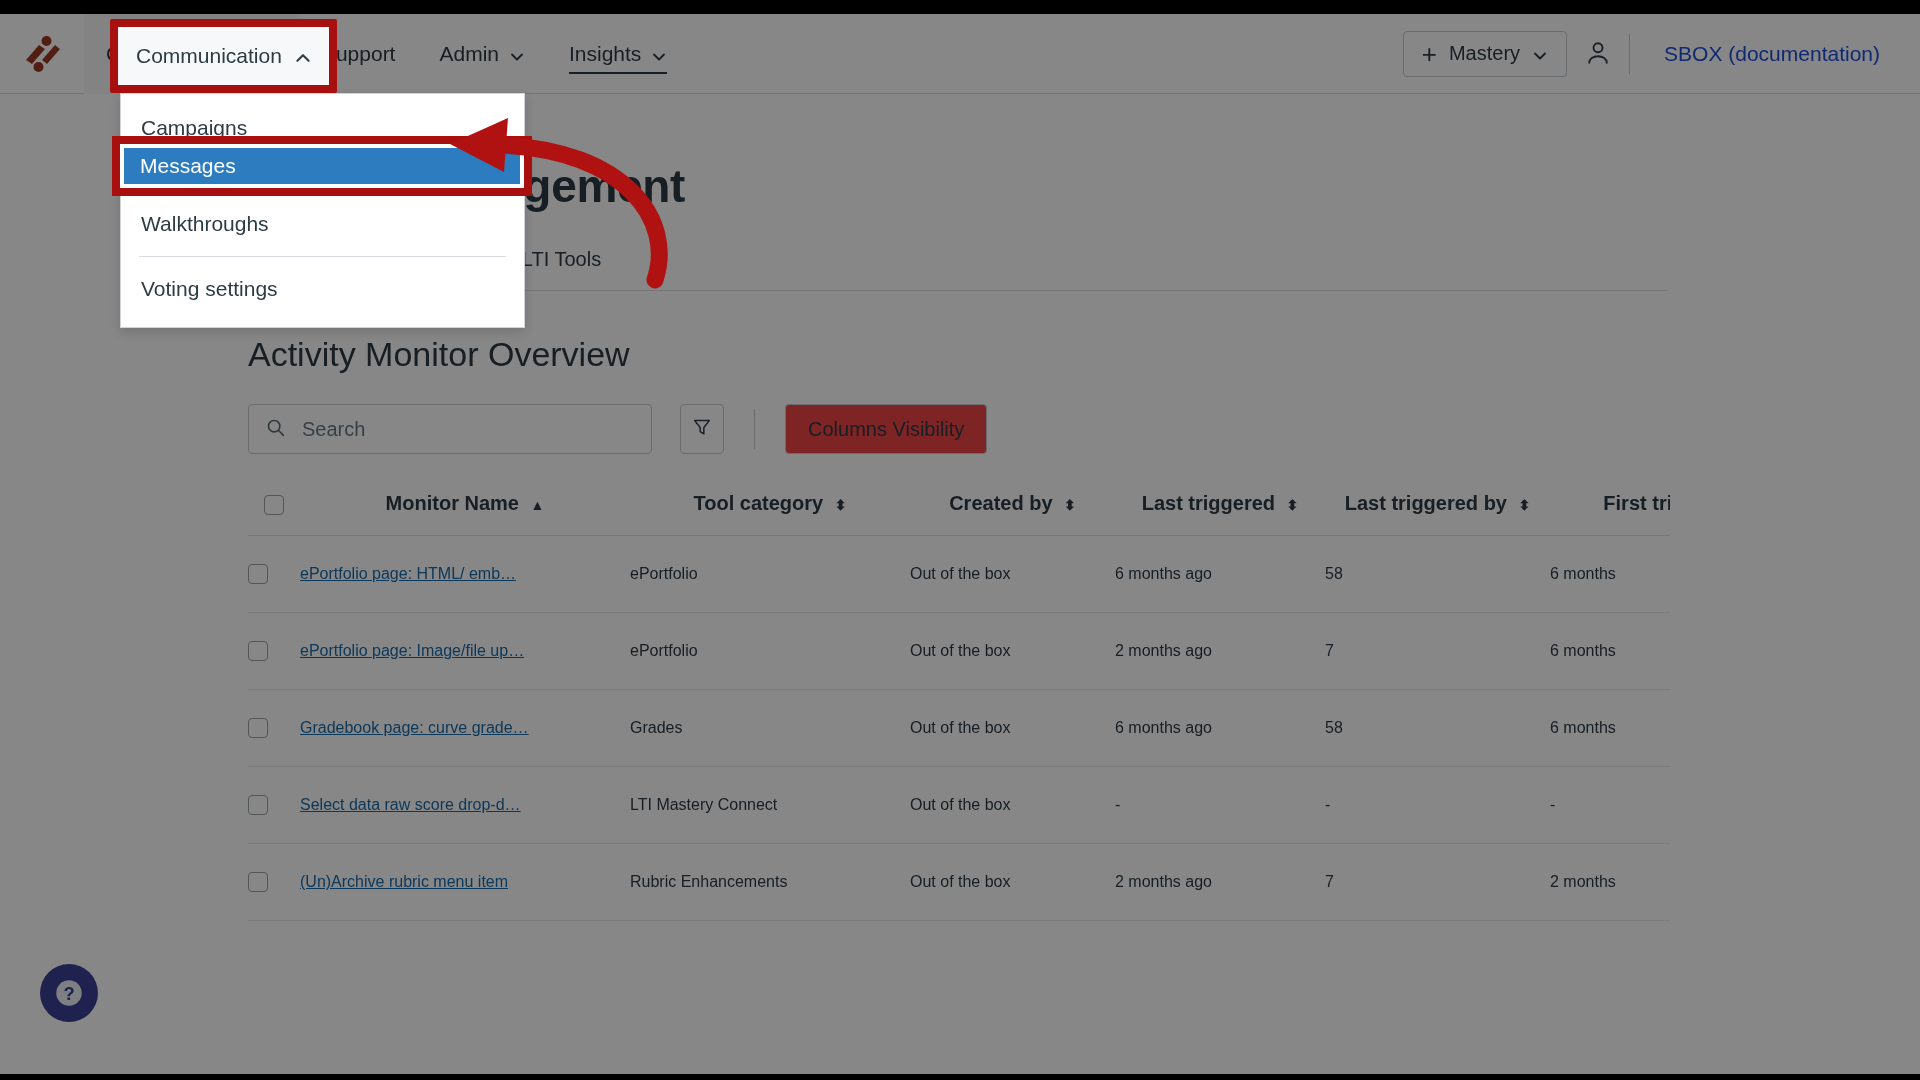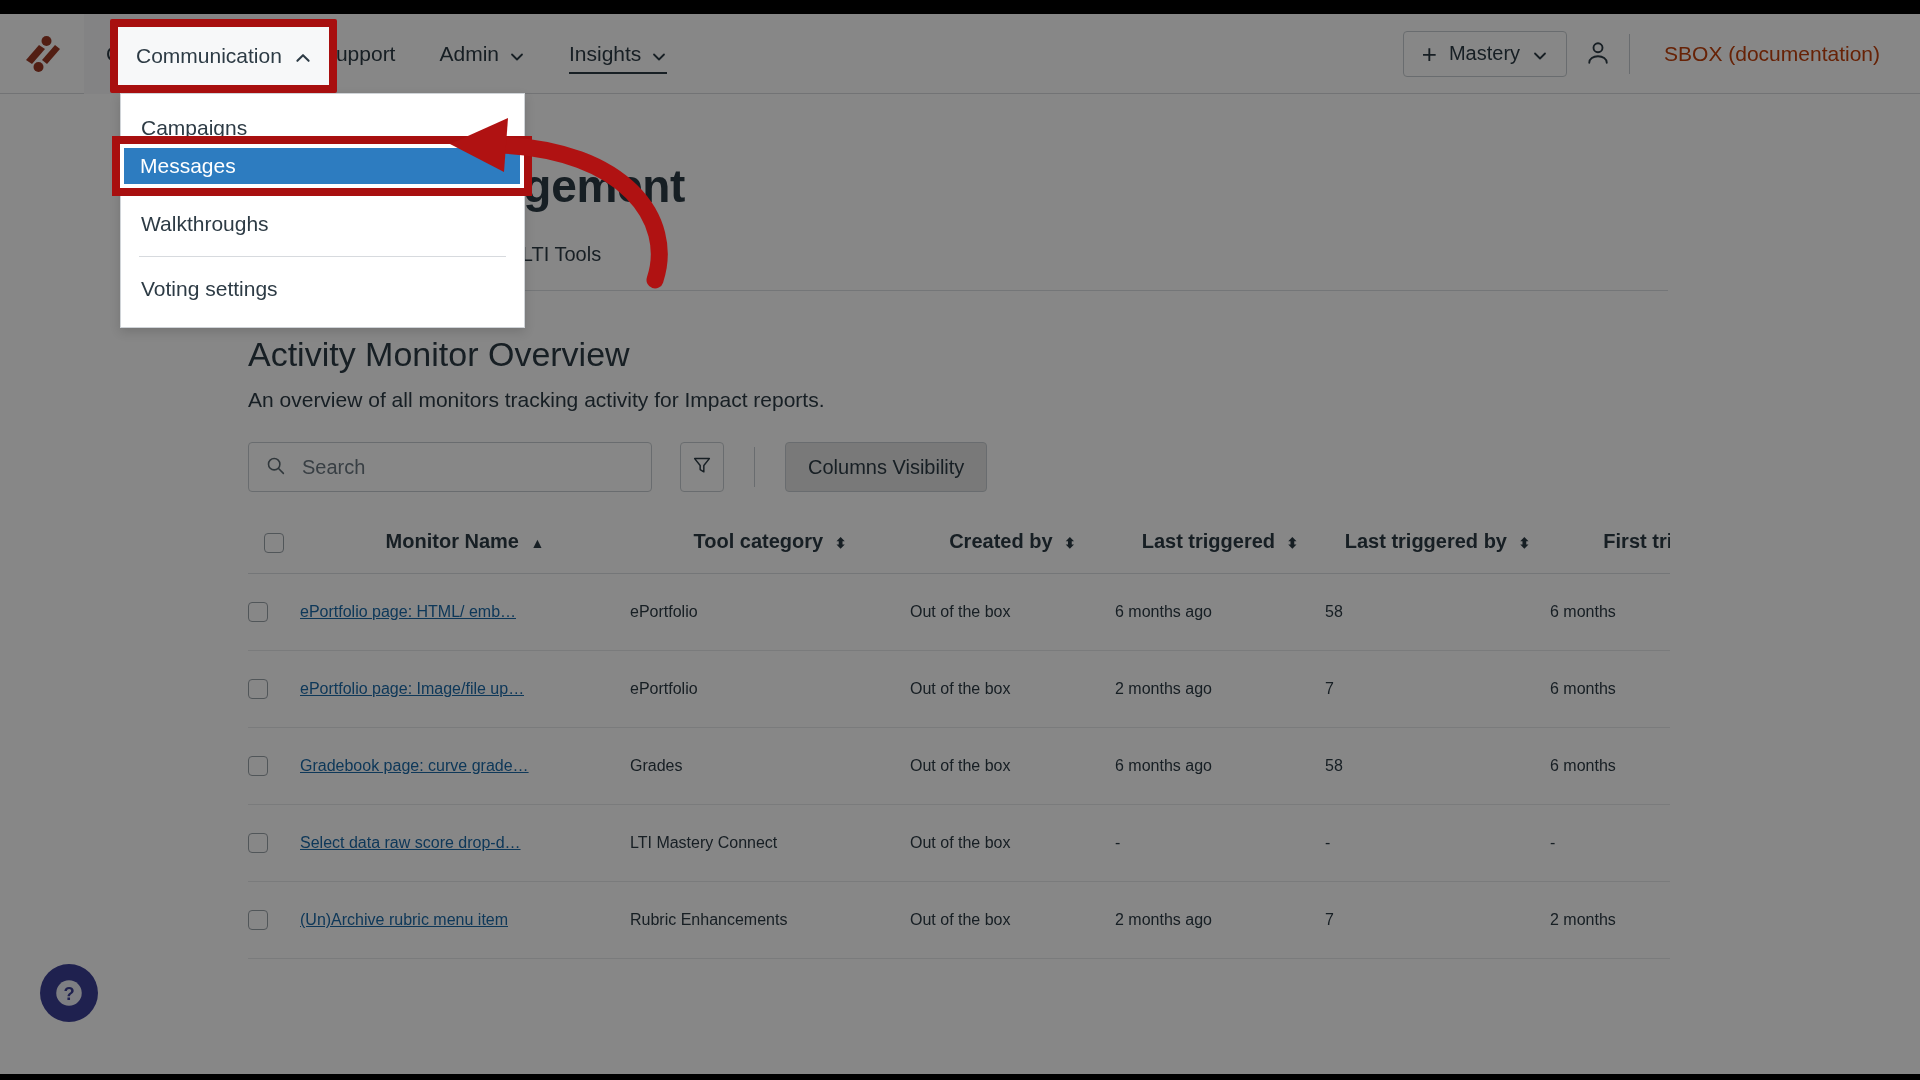--- a/index.html
+++ b/index.html
@@ -85,21 +85,21 @@
     display: flex; align-items: center; justify-content: center;
     cursor: pointer;
   }
   .nav-divider {
     width: 1px; height: 40px;
     background: #c7cdd1;
     margin: 0 6px 0 0;
   }
   .account-name {
     font-size: 21px;
-    color: #c2410c;
+    color: #1d4ed8;
     padding-left: 28px;
     white-space: nowrap;
   }
 
   
   .page {
     position: absolute;
     left: 0; top: 95px;
     width: 1670px;
     height: 985px;
@@ -116,21 +116,21 @@
   .page-title {
     font-size: 46px;
     font-weight: 700;
     color: #2d3b45;
     margin: 8px 0 30px 0;
     letter-spacing: -0.3px;
   }
 
   .tabs {
     display: flex;
-    align-items: flex-start;
+    align-items: center;
     gap: 0px;
     border-bottom: 1px solid #dcdfe2;
     width: 1420px;
     height: 48px;
   }
   .tab {
     font-size: 20px;
     color: #2d3b45;
     padding: 0 26px 14px 2px;
     margin-right: 24px;
@@ -198,21 +198,21 @@
     background: #c7cdd1;
     margin: 0 18px;
   }
   .cols-btn {
     height: 50px;
     border: 1px solid #c7cdd1;
     border-radius: 4px;
     padding: 0 22px;
     font-size: 20px;
     color: #2d3b45;
-    background: #e5e5e5;
+    background: #ef4444;
     display: flex; align-items: center;
     cursor: pointer;
     white-space: nowrap;
   }
 
   
   .tbl {
     margin-top: 38px;
     width: 1420px;
     border-collapse: collapse;
@@ -455,21 +455,20 @@
         </div>
         <div class="tab">
           <span>Templates</span>
         </div>
         <div class="tab">
           <span>LTI Tools</span>
         </div>
       </div>
 
       <h2 class="section-title">Activity Monitor Overview</h2>
-      <p class="section-sub">An overview of all monitors tracking activity for Impact reports.</p>
 
       <div class="toolbar">
         <div class="search-box">
           <span>
             <svg width="21" height="21" viewBox="0 0 24 24" aria-hidden="true">
               <circle cx="10.5" cy="10.5" r="6.5" fill="none" stroke="#5b6870" stroke-width="1.8"></circle>
               <path d="M15.5 15.5 L21 21" stroke="#5b6870" stroke-width="1.8" stroke-linecap="round"></path>
             </svg>
           </span>
           <input type="text" placeholder="Search" style="">

